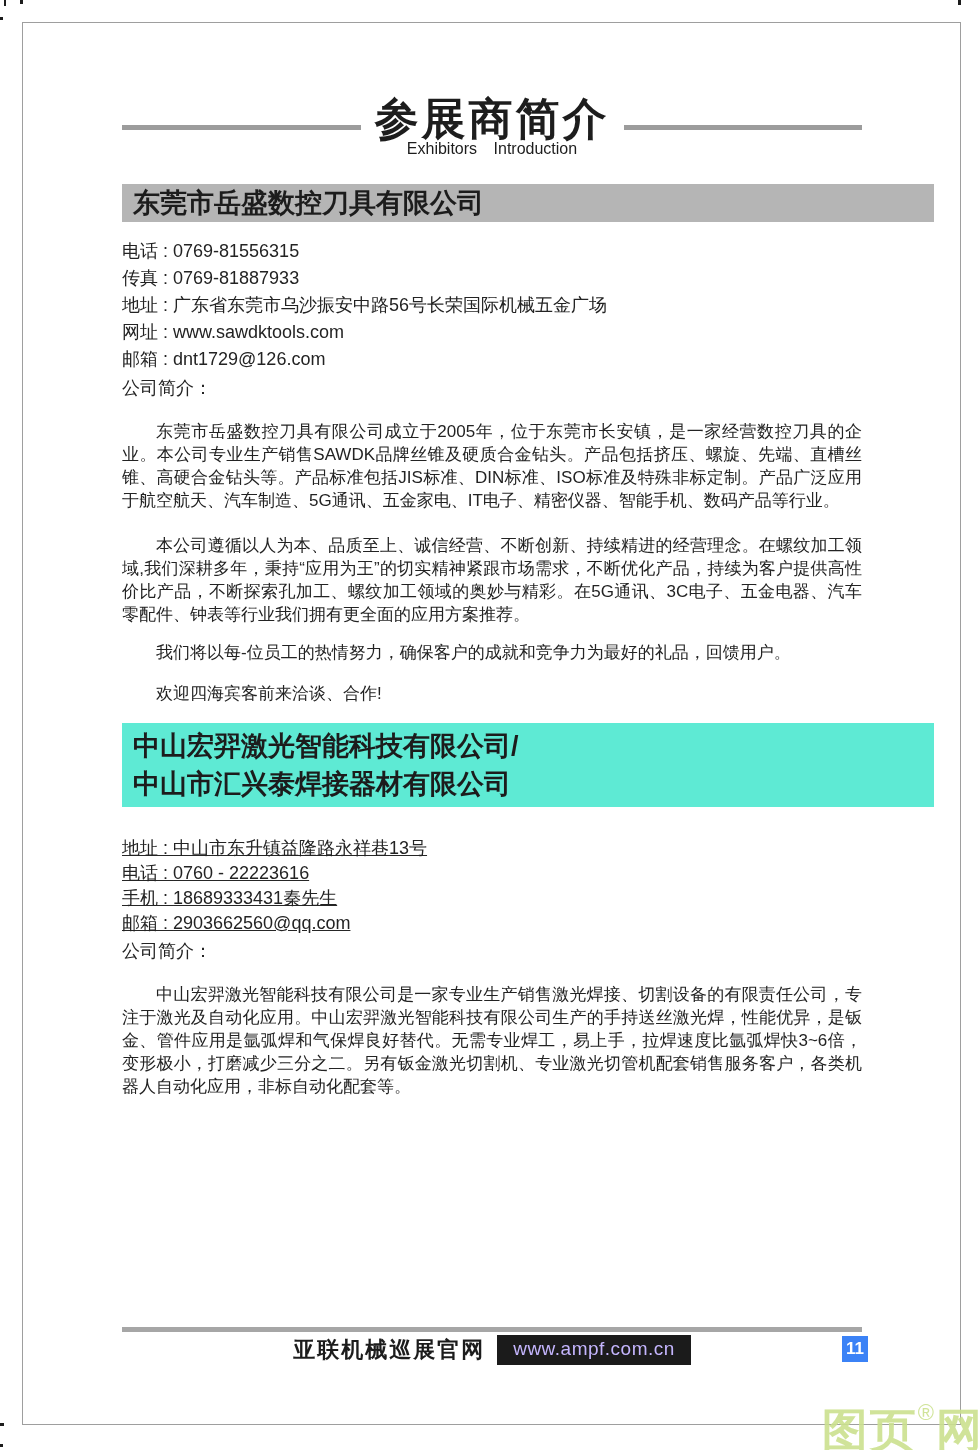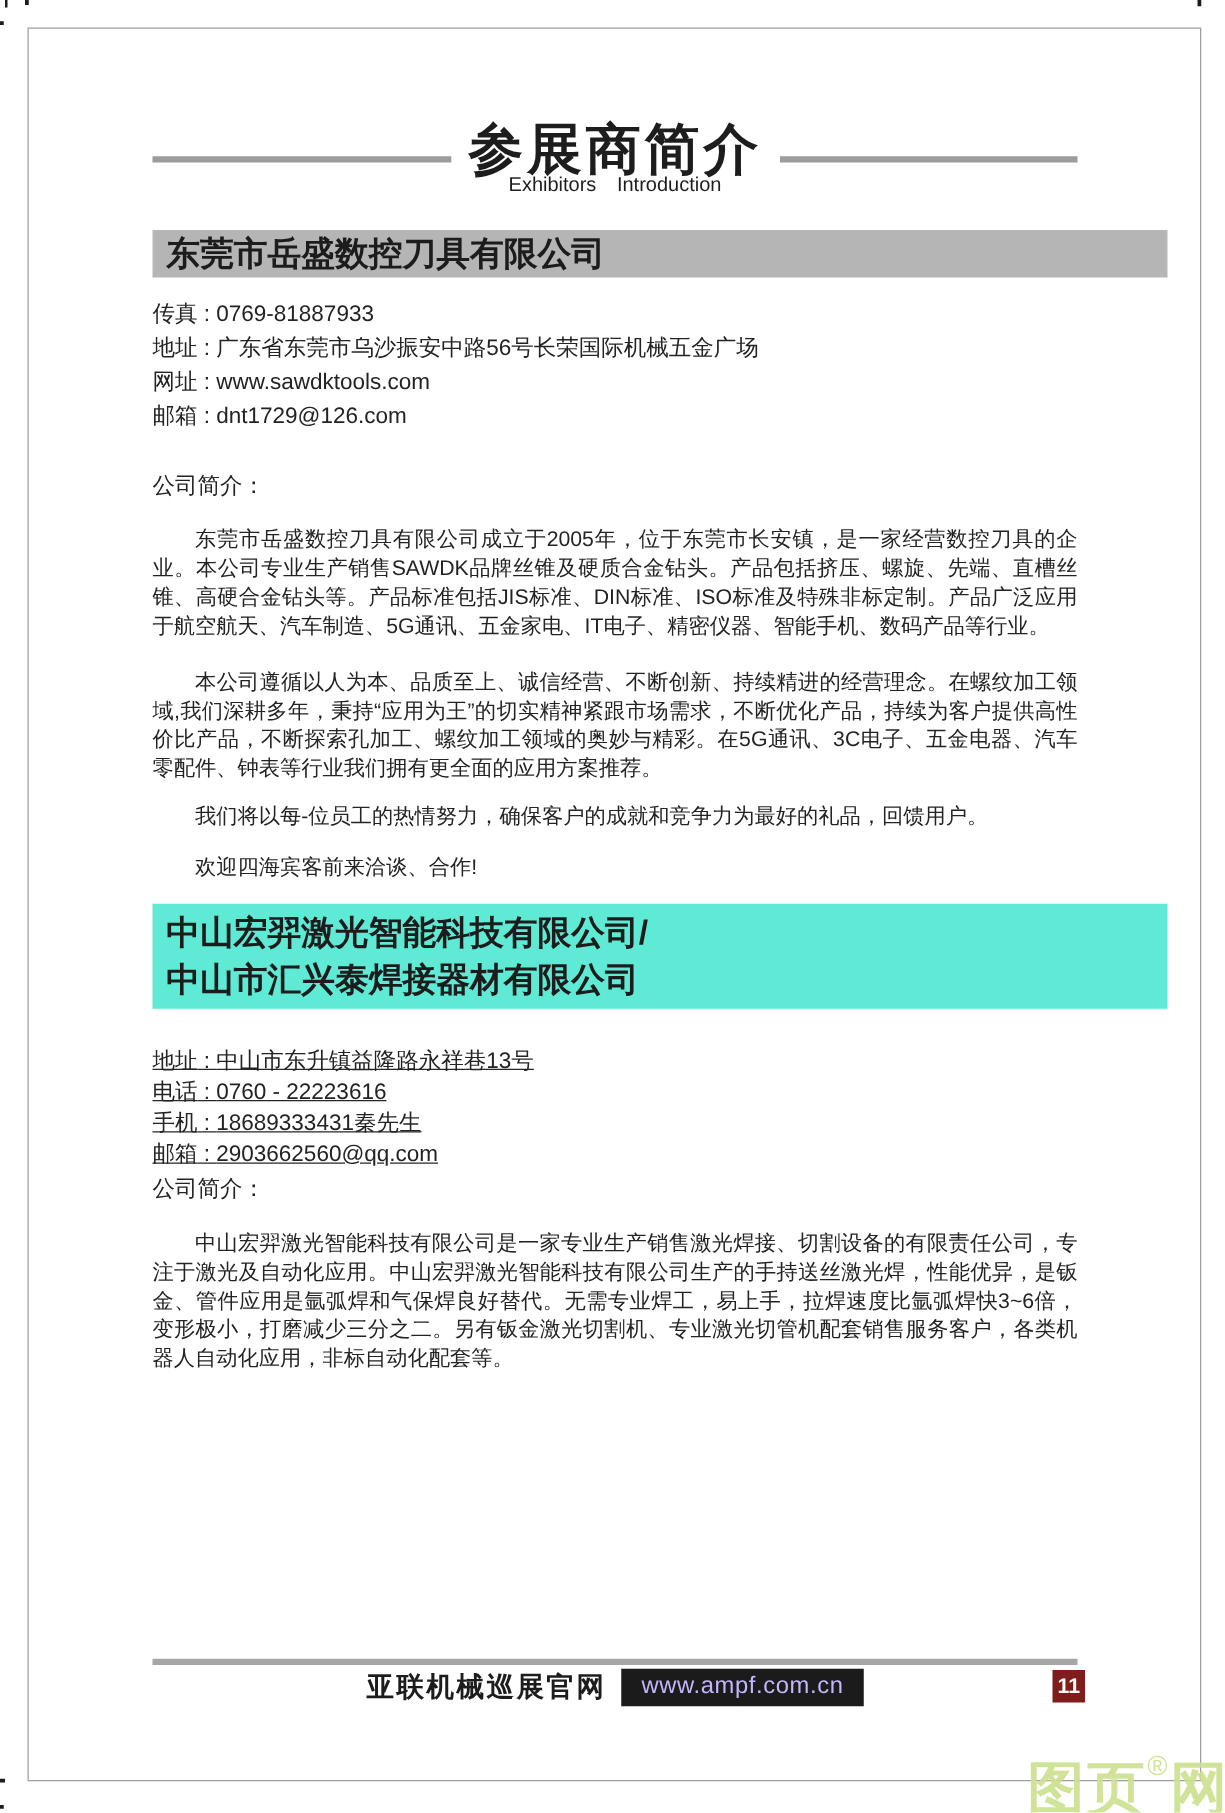--- a/index.html
+++ b/index.html
@@ -116,20 +116,23 @@
     <div class="title-rule" style="background-color: rgb(156, 156, 156);"></div>
   </div>
   <div class="subtitle">Exhibitors Introduction</div>
 
   <div class="banner banner-1" style="background-color: rgb(181, 181, 181);">
     <div class="banner-line">东莞市岳盛数控刀具有限公司</div>
   </div>
 
   <div class="contacts contacts-1">
     <div class="contact-line">
+      <span class="clabel">电话</span><span class="csep"> : </span><span class="cvalue">0769-81556315</span>
+    </div>
+    <div class="contact-line">
       <span class="clabel">传真</span><span class="csep"> : </span><span class="cvalue">0769-81887933</span>
     </div>
     <div class="contact-line">
       <span class="clabel">地址</span><span class="csep"> : </span><span class="cvalue">广东省东莞市乌沙振安中路56号长荣国际机械五金广场</span>
     </div>
     <div class="contact-line">
       <span class="clabel">网址</span><span class="csep"> : </span><span class="cvalue">www.sawdktools.com</span>
     </div>
     <div class="contact-line">
       <span class="clabel">邮箱</span><span class="csep"> : </span><span class="cvalue">dnt1729@126.com</span>
@@ -165,19 +168,19 @@
 
   <div class="intro-label intro-label-2">公司简介：</div>
 
   <p class="para para-2-0">中山宏羿激光智能科技有限公司是一家专业生产销售激光焊接、切割设备的有限责任公司，专注于激光及自动化应用。中山宏羿激光智能科技有限公司生产的手持送丝激光焊，性能优异，是钣金、管件应用是氩弧焊和气保焊良好替代。无需专业焊工，易上手，拉焊速度比氩弧焊快3~6倍，变形极小，打磨减少三分之二。另有钣金激光切割机、专业激光切管机配套销售服务客户，各类机器人自动化应用，非标自动化配套等。</p>
 
   <div class="footer-bar" style="background-color: rgb(166, 166, 166);"></div>
   <div class="footer-row">
     <span class="footer-site">亚联机械巡展官网</span>
     <span class="footer-url-box" style="background-color: rgb(27, 27, 27); color: #c4b5fd; text-align: center;">www.ampf.com.cn</span>
   </div>
-  <div class="page-number" style="background-color: #7f1d1d; color: rgb(255, 255, 255);">11</div>
+  <div class="page-number" style="background-color: #3b82f6; color: rgb(255, 255, 255);">11</div>
 
 </div>
 
 <div class="watermark" style="color: rgb(203, 225, 142);">
   <span>图页</span><sup>®</sup><span>网</span>
 </div>
 
 </body></html>

